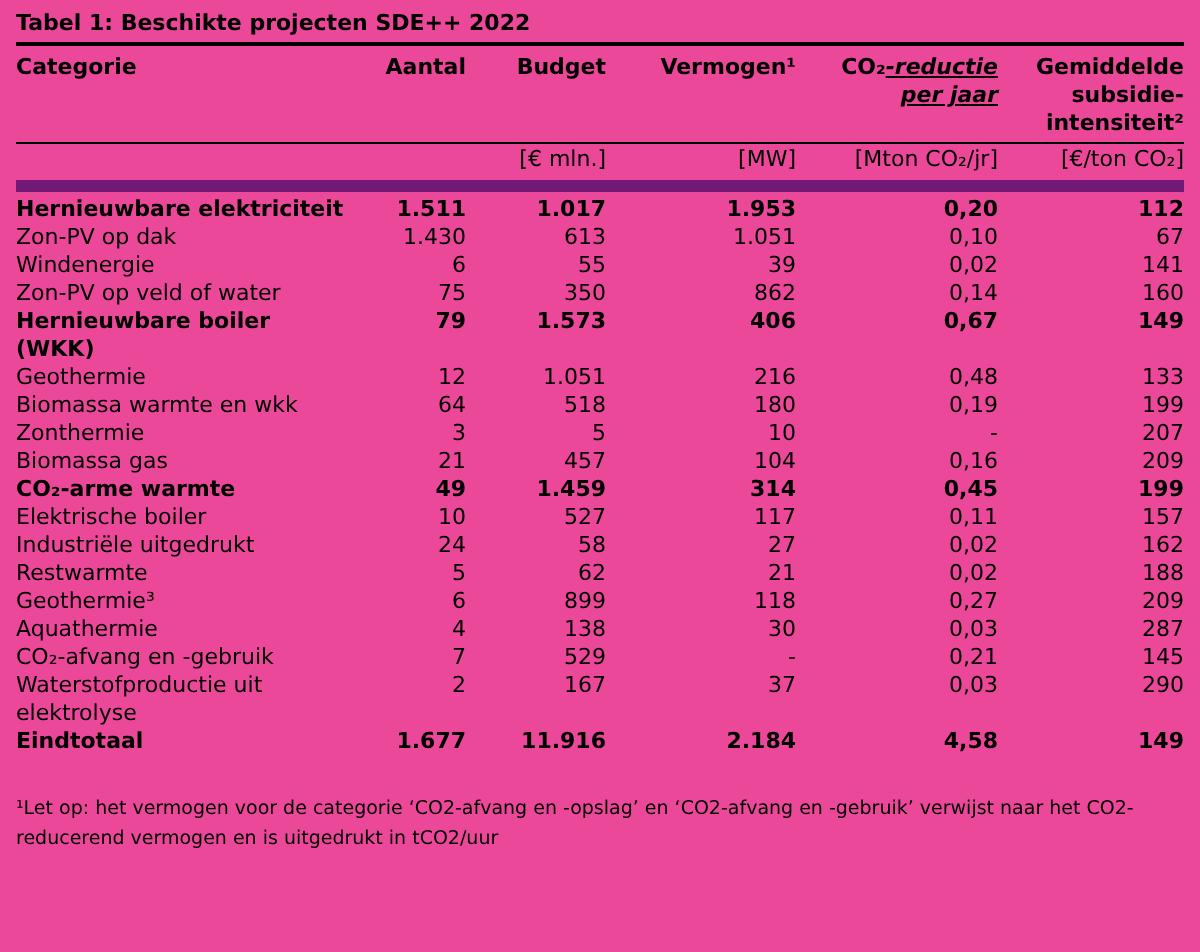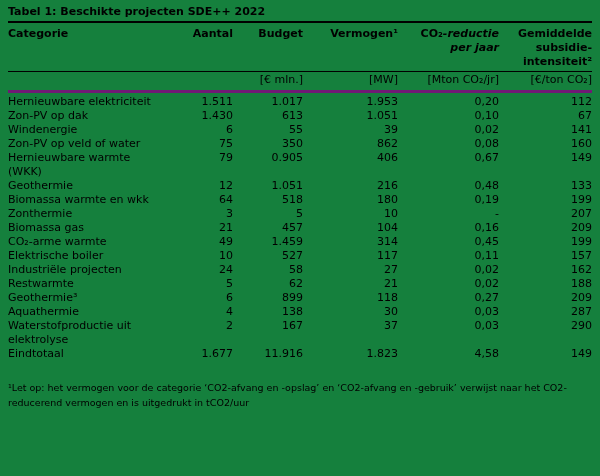--- a/index.html
+++ b/index.html
@@ -7,21 +7,21 @@
     padding: 0;
     background: #ffffff;
     color: #000000;
     font-family: "DejaVu Sans", "Liberation Sans", sans-serif;
   }
   .page {
     width: 600px;
     height: 476px;
     box-sizing: border-box;
     padding: 5px 8px 0 8px;
-    background: #15803d;
+    background: #ec4899;
     overflow: hidden;
   }
   .table-title {
     font-size: 11px;
     font-weight: bold;
     line-height: 13px;
     padding-bottom: 3px;
   }
   table.data-table {
     border-collapse: collapse;
@@ -43,38 +43,38 @@
     text-align: right;
     vertical-align: top;
     padding: 4px 0 2px 0;
     white-space: pre-line;
     margin-top: 26px;
   }
   thead tr.header-row th { border-bottom: 1px solid #000; }
   thead th.label-col { text-align: left; }
   thead tr.units-row th {
     font-weight: normal;
-    border-bottom: 3px solid #701a75;
+    border-bottom: 6px solid #701a75;
     padding: 1px 0 3px 0;
   }
-  .co2-head-italic { font-style: italic; font-weight: bold; white-space: pre-line; }
+  .co2-head-italic { font-style: italic; font-weight: bold; white-space: pre-line; text-decoration: underline; }
   .co2-head-bold   { font-weight: bold; }
 
   tbody td {
     font-size: 11px;
     line-height: 14px;
     vertical-align: top;
     text-align: right;
     padding: 0;
   }
   tbody td.label {
     text-align: left;
     white-space: pre;
   }
-  tbody tr.bold-row td { font-weight: normal; margin-left: 27px; }
+  tbody tr.bold-row td { font-weight: bold; margin-left: 27px; }
   tbody tr:first-child td { padding-top: 2px; }
 
   .footnotes {
     width: 584px;
     margin-top: 4px;
     font-size: 9.5px;
     line-height: 15px;
     white-space: pre-line;
   }
   .footnote { margin: 0; }
@@ -139,28 +139,28 @@
           <td class="num">55</td>
           <td class="num">39</td>
           <td class="num">0,02</td>
           <td class="num">141</td>
         </tr>
         <tr>
           <td class="label">Zon-PV op veld of water</td>
           <td class="num">75</td>
           <td class="num">350</td>
           <td class="num">862</td>
-          <td class="num">0,08</td>
+          <td class="num">0,14</td>
           <td class="num">160</td>
         </tr>
         <tr class="bold-row">
-          <td class="label">Hernieuwbare warmte
+          <td class="label">Hernieuwbare boiler
 (WKK)</td>
           <td class="num">79</td>
-          <td class="num">0.905</td>
+          <td class="num">1.573</td>
           <td class="num">406</td>
           <td class="num">0,67</td>
           <td class="num">149</td>
         </tr>
         <tr>
           <td class="label">Geothermie</td>
           <td class="num">12</td>
           <td class="num">1.051</td>
           <td class="num">216</td>
           <td class="num">0,48</td>
@@ -200,21 +200,21 @@
         </tr>
         <tr>
           <td class="label">Elektrische boiler</td>
           <td class="num">10</td>
           <td class="num">527</td>
           <td class="num">117</td>
           <td class="num">0,11</td>
           <td class="num">157</td>
         </tr>
         <tr>
-          <td class="label">Industriële projecten</td>
+          <td class="label">Industriële uitgedrukt</td>
           <td class="num">24</td>
           <td class="num">58</td>
           <td class="num">27</td>
           <td class="num">0,02</td>
           <td class="num">162</td>
         </tr>
         <tr>
           <td class="label">Restwarmte</td>
           <td class="num">5</td>
           <td class="num">62</td>
@@ -230,35 +230,43 @@
           <td class="num">0,27</td>
           <td class="num">209</td>
         </tr>
         <tr>
           <td class="label">Aquathermie</td>
           <td class="num">4</td>
           <td class="num">138</td>
           <td class="num">30</td>
           <td class="num">0,03</td>
           <td class="num">287</td>
+        </tr>
+        <tr>
+          <td class="label">CO₂-afvang en -gebruik</td>
+          <td class="num">7</td>
+          <td class="num">529</td>
+          <td class="num">-</td>
+          <td class="num">0,21</td>
+          <td class="num">145</td>
         </tr>
         <tr>
           <td class="label">Waterstofproductie uit
 elektrolyse</td>
           <td class="num">2</td>
           <td class="num">167</td>
           <td class="num">37</td>
           <td class="num">0,03</td>
           <td class="num">290</td>
         </tr>
         <tr class="bold-row">
           <td class="label">Eindtotaal</td>
           <td class="num">1.677</td>
           <td class="num">11.916</td>
-          <td class="num">1.823</td>
+          <td class="num">2.184</td>
           <td class="num">4,58</td>
           <td class="num">149</td>
         </tr>
       </tbody>
   </table>
 
   <div class="footnotes">
     <p class="footnote">¹Let op: het vermogen voor de categorie ‘CO2-afvang en -opslag’ en ‘CO2-afvang en -gebruik’ verwijst naar het CO2-reducerend vermogen en is uitgedrukt in tCO2/uur</p>
     
     

